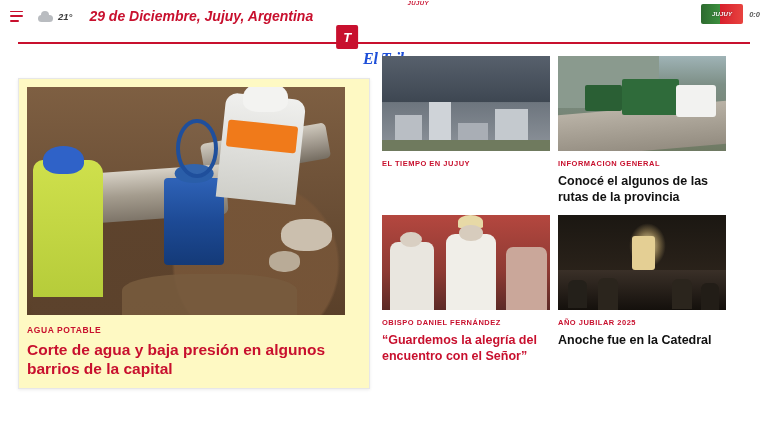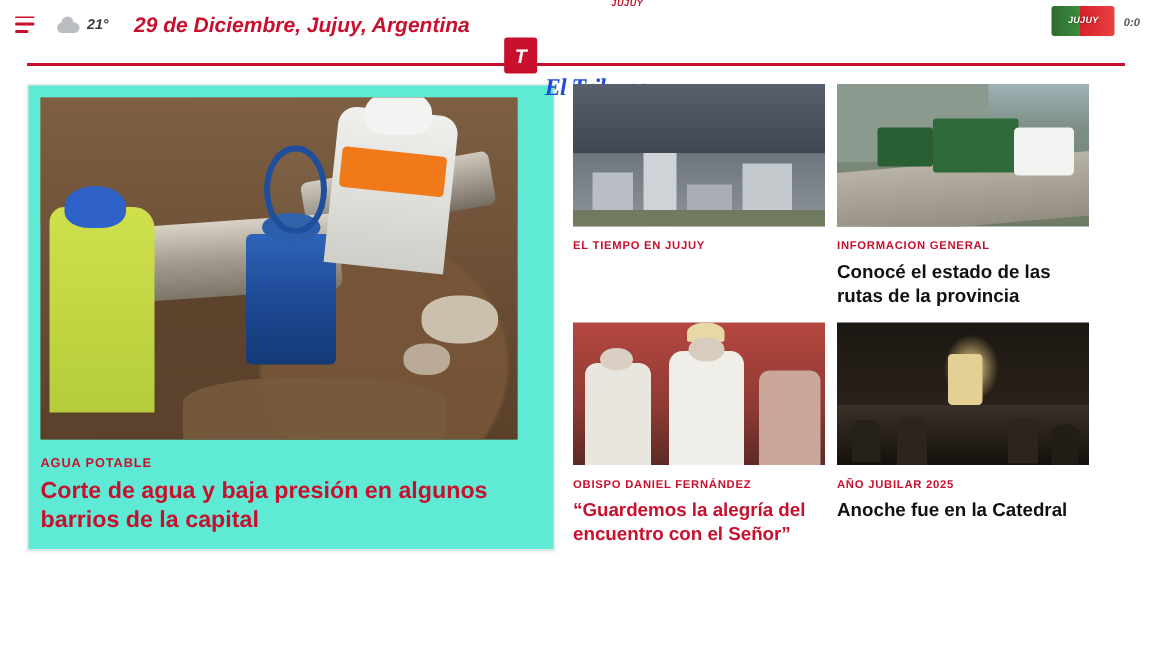--- a/index.html
+++ b/index.html
@@ -71,24 +71,25 @@
   
   .content {
     display: flex;
     gap: 12px;
     padding: 12px 18px 0 18px;
   }
   .col-left { width: 352px; }
   .col-right { flex: 1; display: flex; flex-direction: column; gap: 10px; }
 
   .lead-card {
-    background: #5eead4;
+    background: #fef9c3;
     border: 1px solid #e7e7e7;
     box-shadow: 0 1px 3px rgba(0,0,0,0.08);
     padding: 8px 24px 10px 8px;
+    margin-top: 22px;
   }
   .lead-photo {
     width: 100%; height: 228px; position: relative; overflow: hidden;
     background: linear-gradient(160deg,#8a6a4d 0%,#6d5238 40%,#4d3a27 100%);
   }
   
   .lead-photo .mud {
     position: absolute; inset: 0;
     background:
       radial-gradient(circle at 72% 78%, rgba(118,85,56,.95) 0 28%, rgba(0,0,0,0) 29%),
@@ -286,21 +287,21 @@
 
         <div class="mini">
           <div class="mini-photo ph-road">
             <div class="hill"></div>
               <div class="road"></div>
             <div class="truck-box2"></div>
               <div class="truck-box"></div>
               <div class="truck-cab"></div>
           </div>
           <div class="mini-kicker">INFORMACION GENERAL</div>
-          <div class="mini-title">Conocé el estado de las rutas de la provincia</div>
+          <div class="mini-title">Conocé el algunos de las rutas de la provincia</div>
         </div>
       </div>
 
       <div class="row">
         <div class="mini">
           <div class="mini-photo ph-bishop">
             <div class="p1"></div>
               <div class="h1"></div>
             <div class="p2"></div>
               <div class="mitre"></div>

